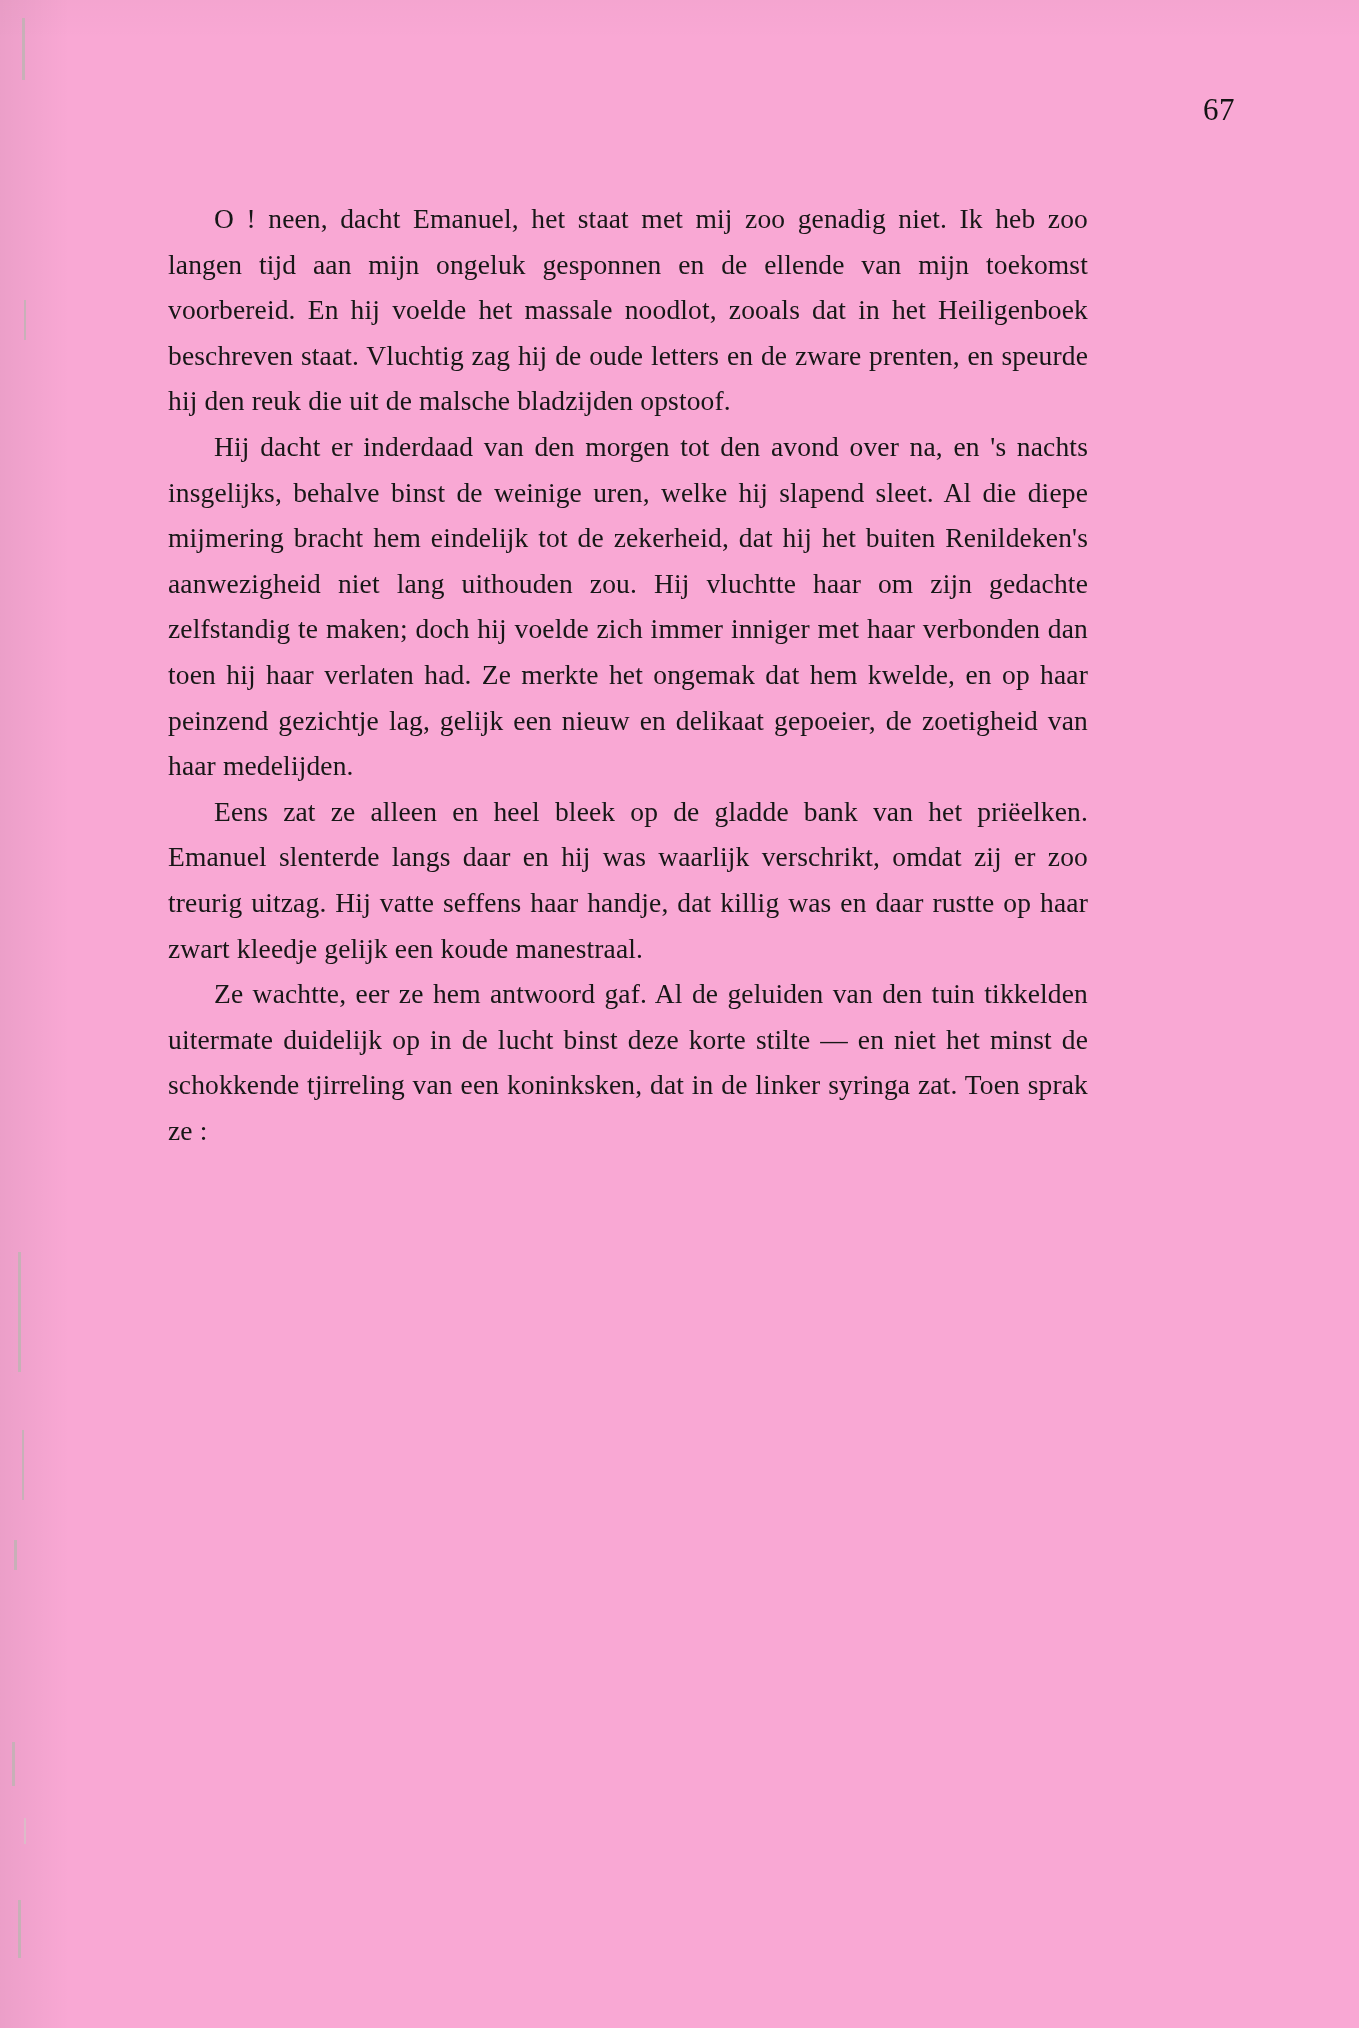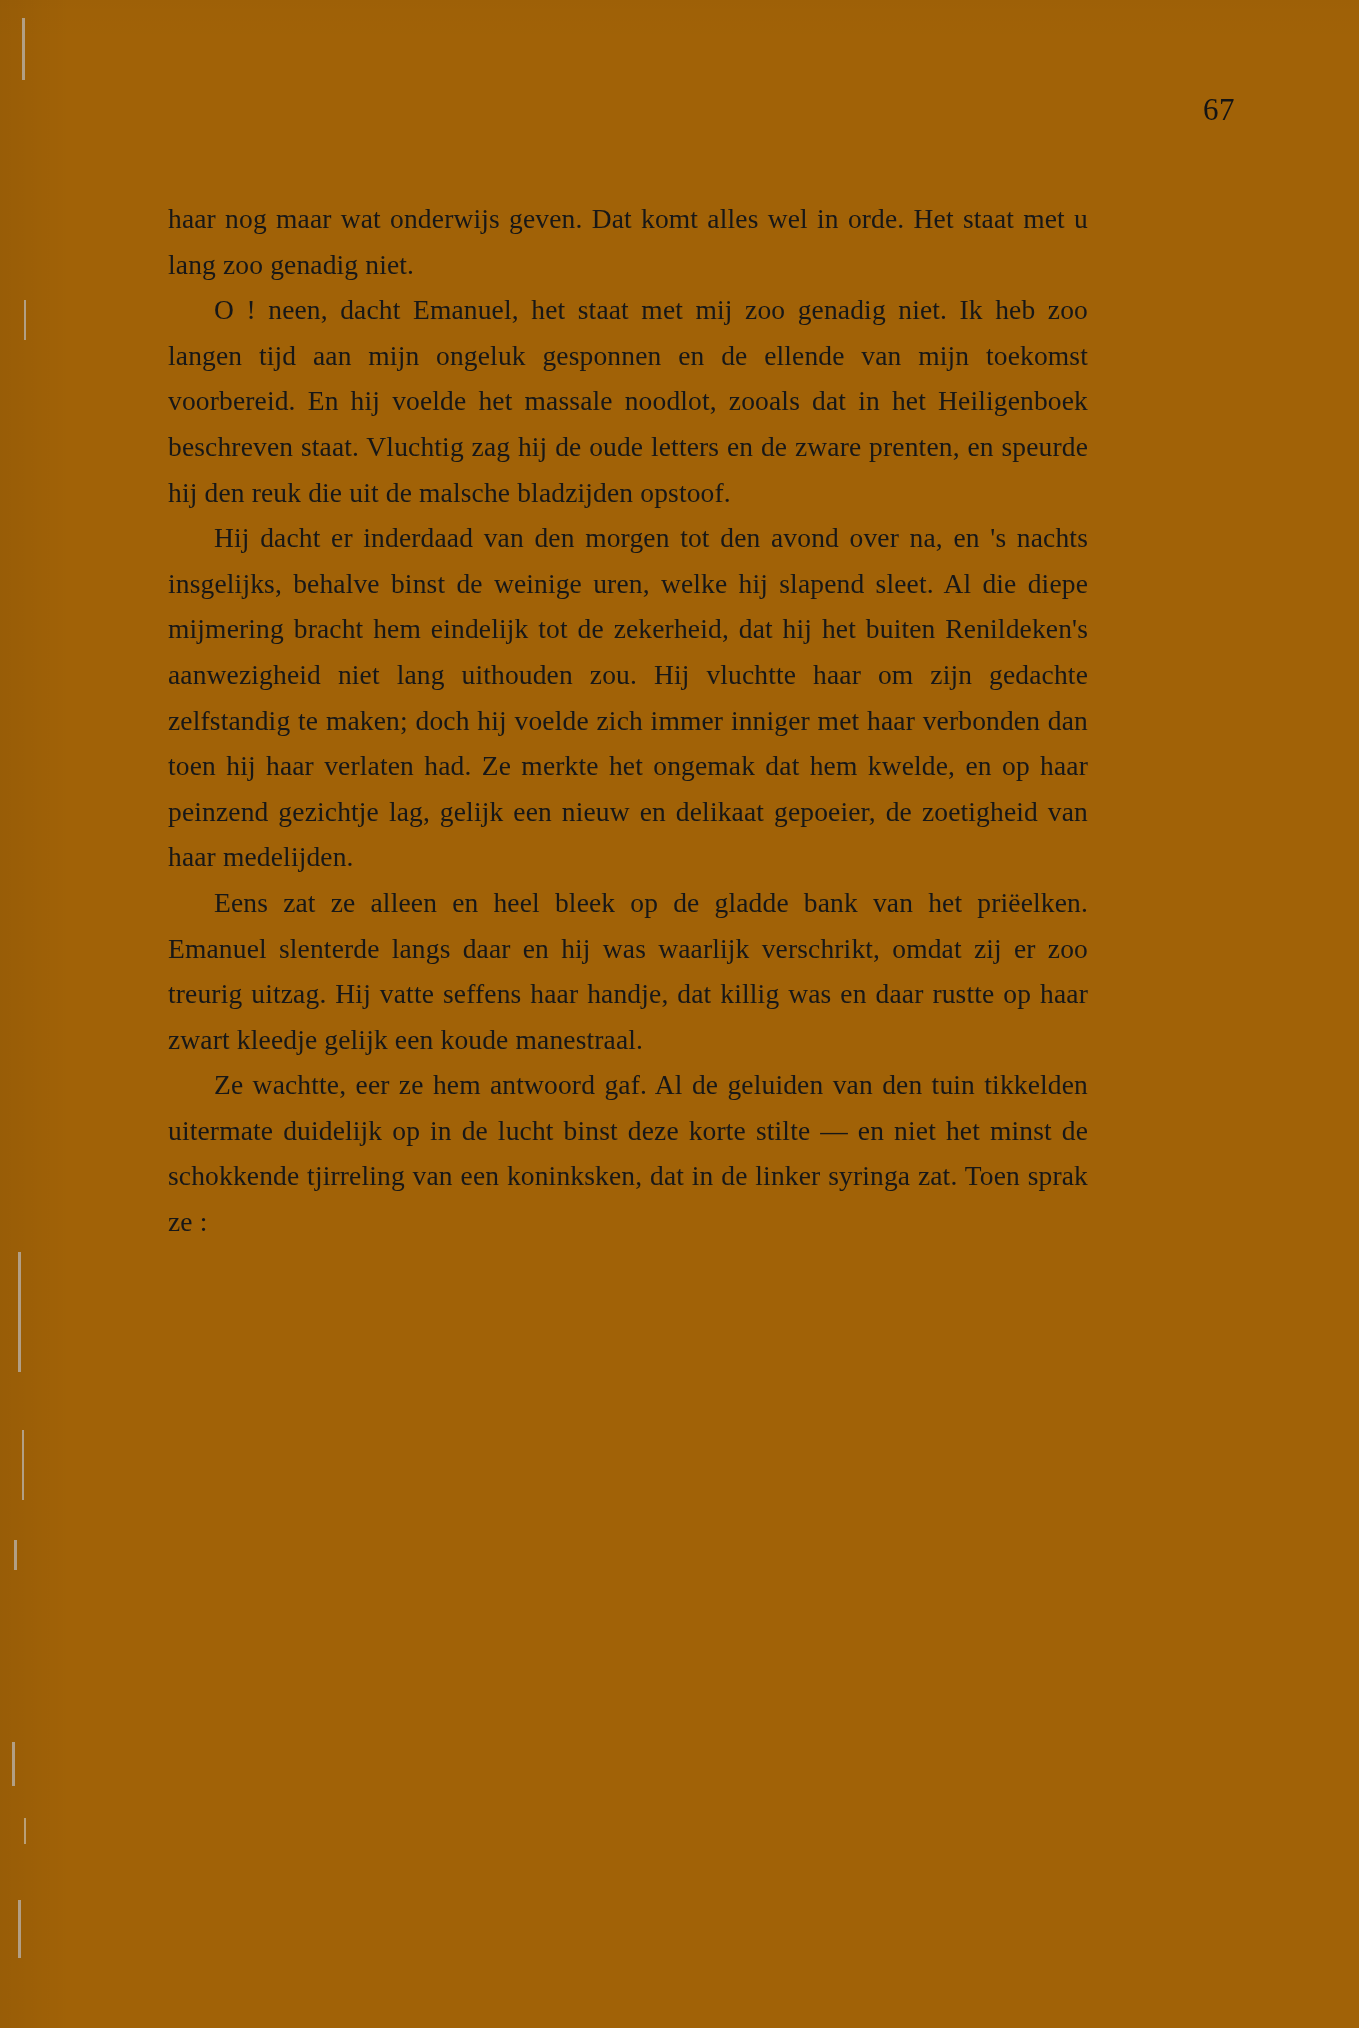--- a/index.html
+++ b/index.html
@@ -13,21 +13,21 @@
     position: relative;
     font-family: "Liberation Serif", serif;
     color: #1a1a1a;
     overflow: hidden;
   }
 
   
   .page {
     position: absolute;
     inset: 0;
-    background: #a16207;
+    background: #f9a8d4;
   }
   .page::before {
     
     content: "";
     position: absolute;
     inset: 0;
     background:
       linear-gradient(to right, rgba(0,0,0,0.055) 0px, rgba(0,0,0,0.0) 70px),
       linear-gradient(to bottom, rgba(0,0,0,0.02) 0px, rgba(0,0,0,0) 40px);
     pointer-events: none;
@@ -87,20 +87,19 @@
   <div class="binding-mark" style="left:18px; top:1252px; width:3px; height:120px;"></div>
   <div class="binding-mark" style="left:22px; top:1430px; width:2px; height:70px;"></div>
   <div class="binding-mark" style="left:14px; top:1540px; width:3px; height:30px;"></div>
   <div class="binding-mark" style="left:12px; top:1742px; width:3px; height:44px;"></div>
   <div class="binding-mark" style="left:18px; top:1900px; width:3px; height:58px;"></div>
   <div class="speckle" style="left:24px; top:1818px; width:2px; height:26px;"></div>
 
   <div class="page-number">67</div>
 
   <div class="text-block">
-    <p class="para">haar nog maar wat onderwijs geven. Dat komt alles wel in orde. Het staat met u lang zoo genadig niet.</p>
     <p class="para indent">O ! neen, dacht Emanuel, het staat met mij zoo genadig niet. Ik heb zoo langen tijd aan mijn ongeluk gesponnen en de ellende van mijn toekomst voorbereid. En hij voelde het massale noodlot, zooals dat in het Heiligenboek beschreven staat. Vluchtig zag hij de oude letters en de zware prenten, en speurde hij den reuk die uit de malsche bladzijden opstoof.</p>
     <p class="para indent">Hij dacht er inderdaad van den morgen tot den avond over na, en 's nachts insgelijks, behalve binst de weinige uren, welke hij slapend sleet. Al die diepe mijmering bracht hem eindelijk tot de zekerheid, dat hij het buiten Renildeken's aanwezigheid niet lang uithouden zou. Hij vluchtte haar om zijn gedachte zelfstandig te maken; doch hij voelde zich immer inniger met haar verbonden dan toen hij haar verlaten had. Ze merkte het ongemak dat hem kwelde, en op haar peinzend gezichtje lag, gelijk een nieuw en delikaat gepoeier, de zoetigheid van haar medelijden.</p>
     <p class="para indent">Eens zat ze alleen en heel bleek op de gladde bank van het priëelken. Emanuel slenterde langs daar en hij was waarlijk verschrikt, omdat zij er zoo treurig uitzag. Hij vatte seffens haar handje, dat killig was en daar rustte op haar zwart kleedje gelijk een koude manestraal.</p>
     <p class="para indent">Ze wachtte, eer ze hem antwoord gaf. Al de geluiden van den tuin tikkelden uitermate duidelijk op in de lucht binst deze korte stilte — en niet het minst de schokkende tjirreling van een koninksken, dat in de linker syringa zat. Toen sprak ze :</p>
   </div>
 
 </div>
 
 </body></html>

